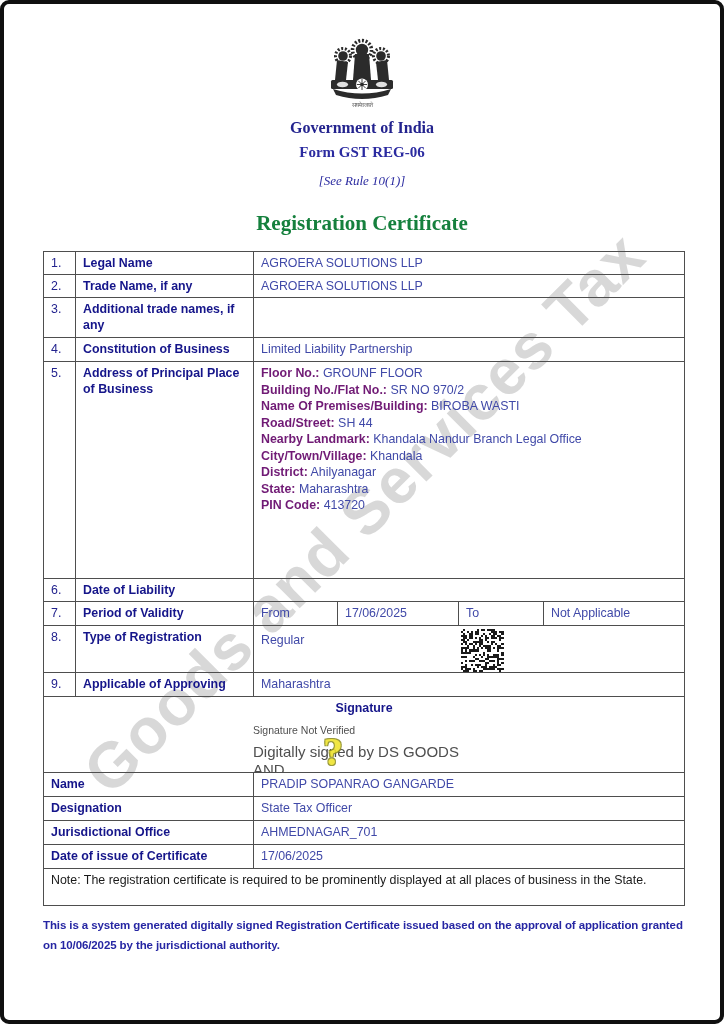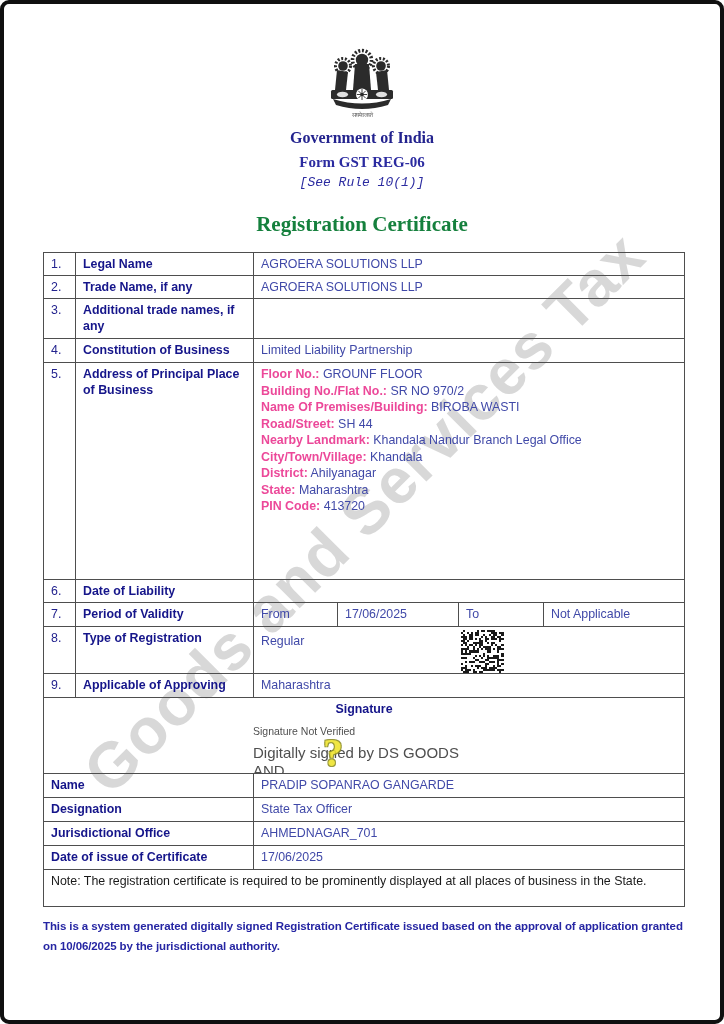--- a/index.html
+++ b/index.html
@@ -8,41 +8,41 @@
     background:#fff;border:4px solid #101010;border-radius:9px;overflow:hidden;
     font-family:"Liberation Sans",sans-serif;
   }
   
   .watermark{
     position:absolute;left:-45px;top:472px;width:810px;text-align:center;
     transform:rotate(-45deg);font-size:64px;font-weight:bold;letter-spacing:1px;
     color:rgba(110,110,110,0.27);white-space:nowrap;z-index:0;user-select:none;
   }
   
-  .header{position:relative;z-index:2;text-align:center;padding-top:43px;}
+  .header{position:relative;z-index:2;text-align:center;padding-top:33px;}
   .emblem{display:block;margin:0 auto;}
   .motto{font-size:6px;color:#555;letter-spacing:-1px;opacity:.85;line-height:9px;}
   .gov-title{font-family:"Liberation Serif",serif;font-weight:bold;font-size:16px;color:#23238E;margin-top:9px;}
   .form-title{font-family:"Liberation Serif",serif;font-weight:bold;font-size:15px;color:#2B2BA0;margin-top:7px;}
-  .rule-ref{font-family:Liberation Mono, monospace;font-style:italic;font-size:13px;color:#2B2BA0;margin-top:4px;}
+  .rule-ref{font-family:Liberation Serif, serif;font-style:italic;font-size:13px;color:#2B2BA0;margin-top:12px;}
   .cert-title{font-family:"Liberation Serif",serif;font-weight:bold;font-size:21px;color:#15803d;margin-top:22px;}
   .reg-num{font-family:"Liberation Serif",serif;font-weight:bold;font-size:13.5px;color:#1A1A8E;text-align:left;margin:9px 0 0 74px;}
   
   table.cert{
     position:relative;z-index:1;margin:15px 0 0 39px;border-collapse:collapse;
     table-layout:fixed;width:641px;background:transparent;
   }
   table.cert td{border:1.6px solid #4E4E4E;vertical-align:top;padding:3px 7px;font-size:12.4px;line-height:1.3;background:transparent;overflow:hidden;}
   .num{color:#23238E;padding-left:8px;}
   .lbl{font-weight:bold;color:#15158A;}
   .val{color:#4049A8;}
   .h24{height:16px}.h25{height:17px}.h42{height:33px}.h219{height:210px}
   .h49{height:40px}.h78{height:69px}.h40{height:30px}
   .addr-line{line-height:16.5px;}
-  .addr-lbl{font-weight:bold;color:#ec4899;}
+  .addr-lbl{font-weight:bold;color:#701a75;}
   .addr-val{color:#4049A8;}
   .relcell{position:relative;}
   .qr{position:absolute;left:205px;top:3px;width:46px;height:43px;}
   
   .sigcell{position:relative;}
   .sig-label{font-weight:bold;color:#15158A;font-size:12.4px;text-align:center;}
   .stamp{position:absolute;left:209px;top:27px;width:210px;color:#4F4F4F;}
   .stamp-l1{font-size:10.5px;margin-bottom:6px;}
   .stamp-small{font-size:15px;line-height:1.2;}
   .qmark{

